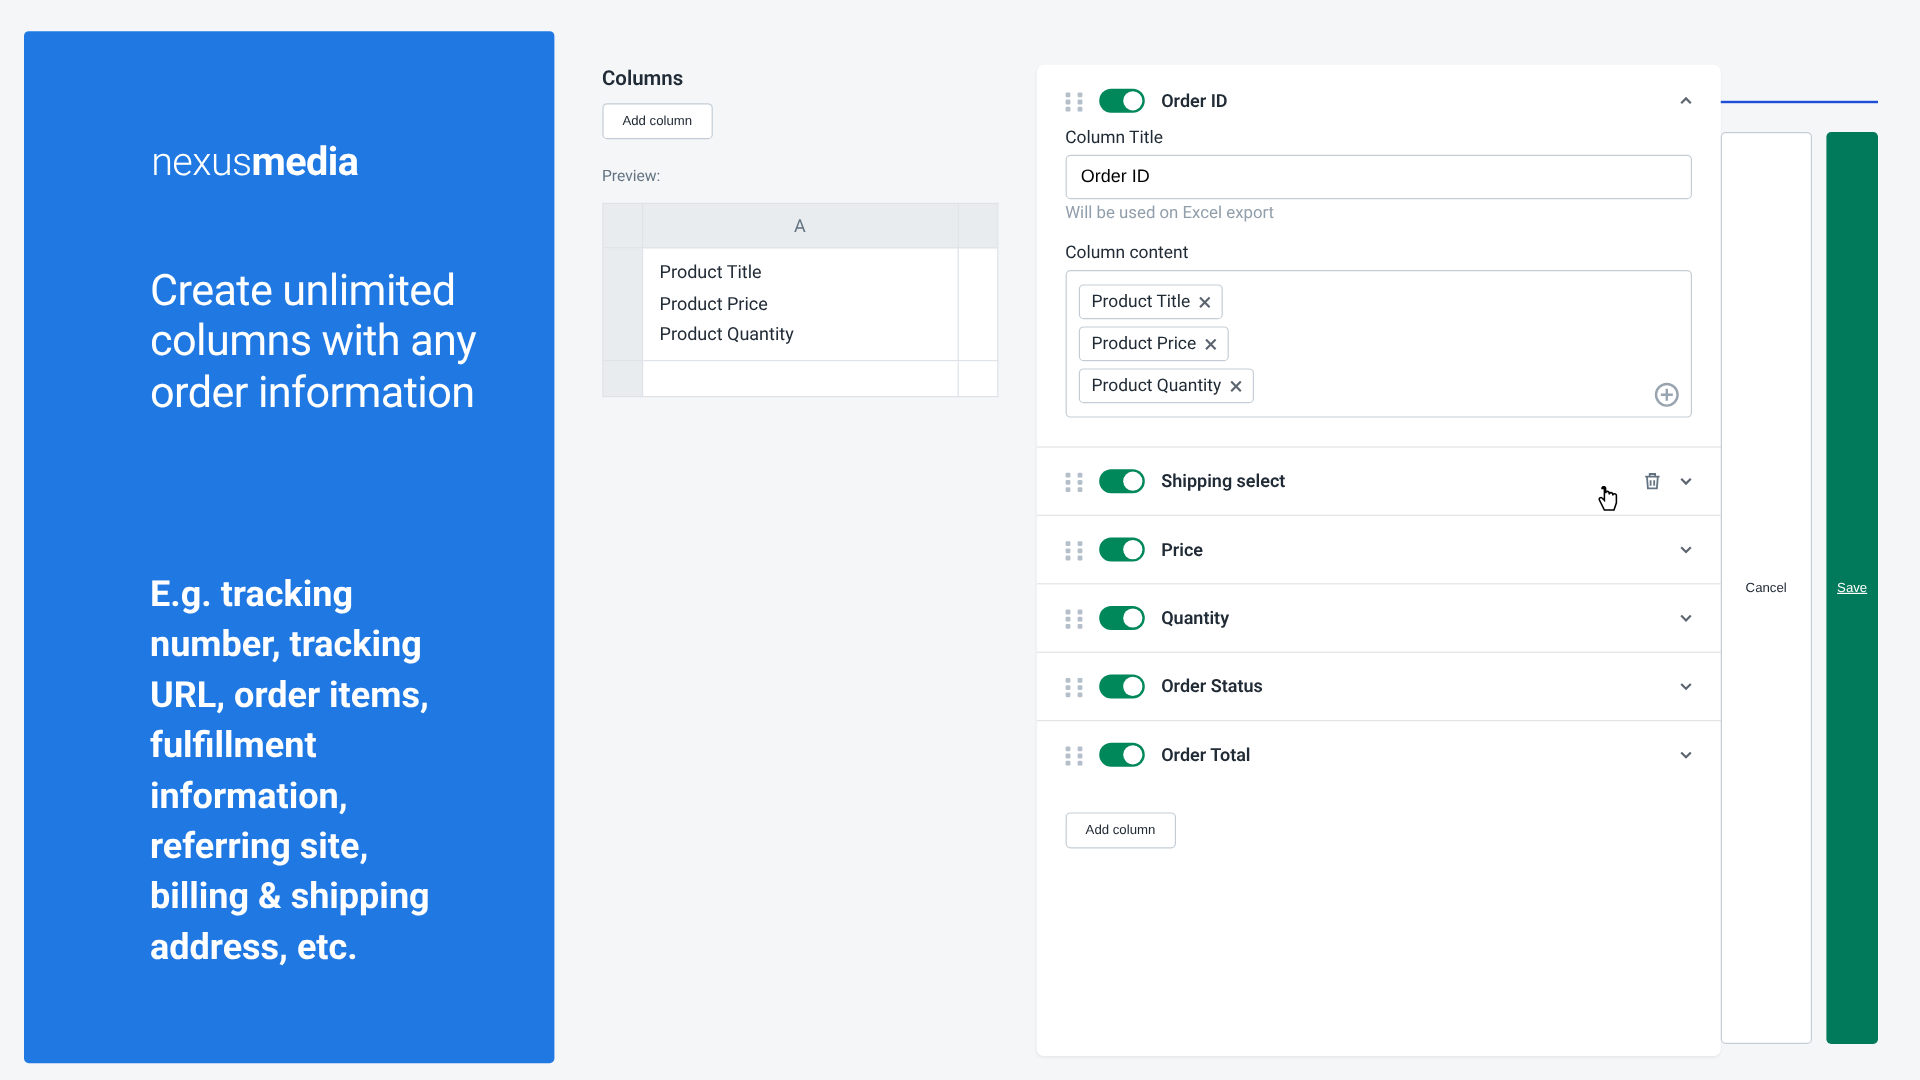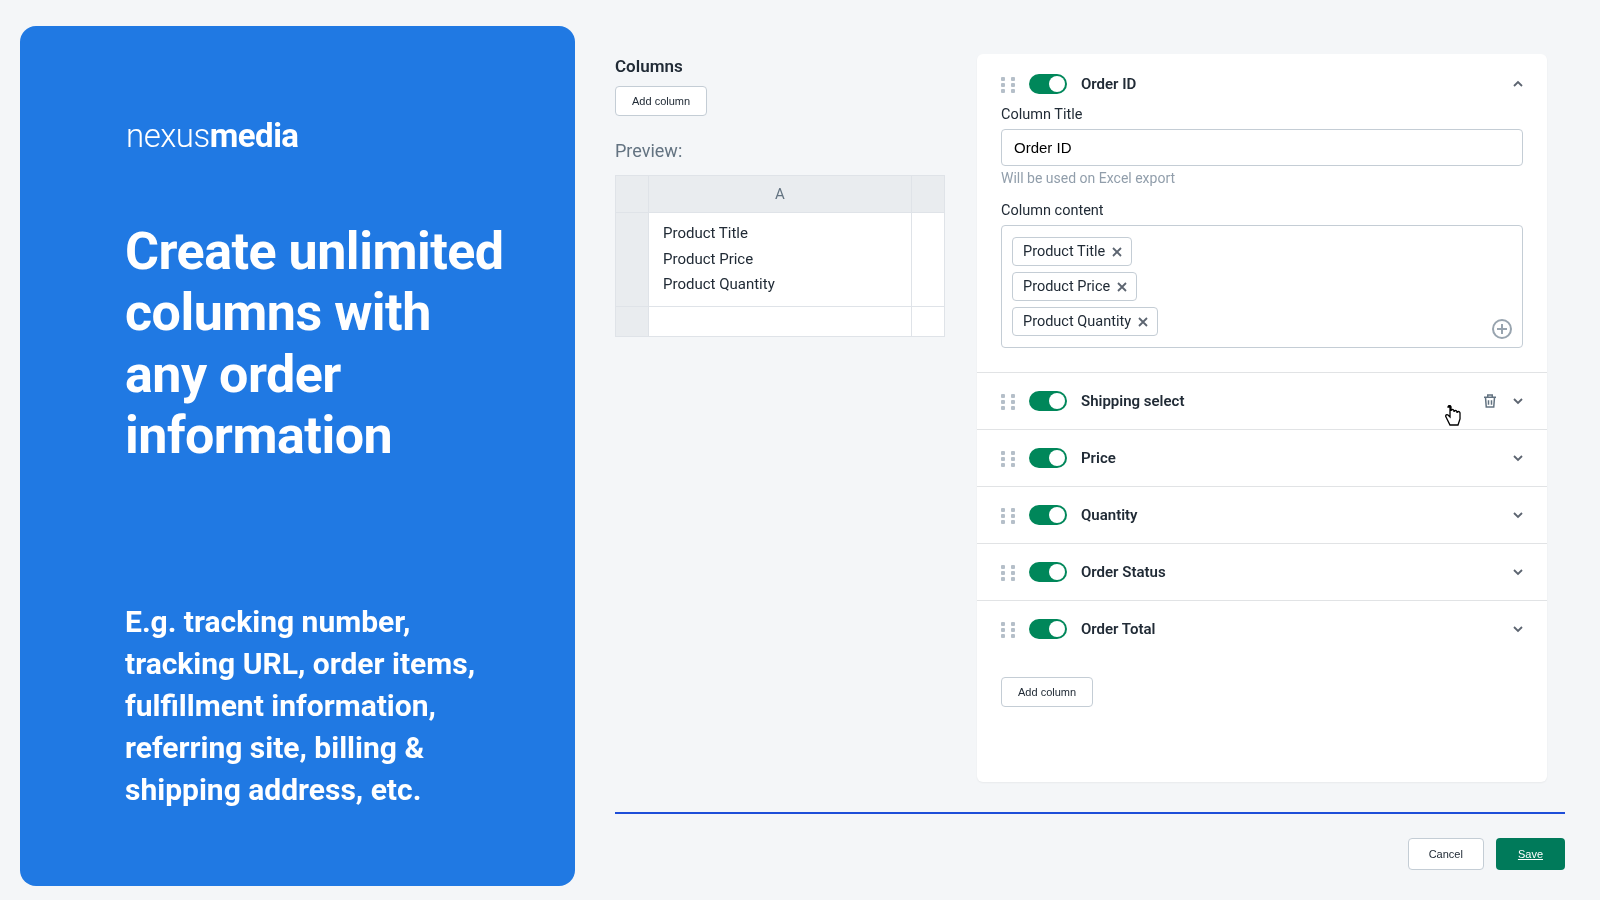--- a/index.html
+++ b/index.html
@@ -14,58 +14,58 @@
   .page {
     display: flex;
     width: 100%;
     height: 100%;
     padding: 26px 20px 20px 20px;
   }
   .left-panel {
     width: 555px;
     height: 860px;
     background: #2079e3;
-    border-radius: 16px;
+    border-radius: 4px;
     padding: 90px 55px 55px 55px;
     color: #fff;
     display: flex;
     flex-direction: column;
     position: relative;
   }
   .logo {
     position: absolute;
     top: 90px;
     left: 106px;
     font-size: 33px;
     font-weight: 300;
     letter-spacing: -0.5px;
   }
   .logo .bold { font-weight: 700; }
   .headline {
-    font-size: 52px;
-    font-weight: 700;
+    font-size: 36px;
+    font-weight: 400;
     line-height: 1.18;
     margin-top: 105px;
     letter-spacing: -0.5px;
     margin-left: 50px;
   }
   .subtext {
     font-size: 30px;
     font-weight: 700;
     line-height: 1.4;
     margin-top: auto;
     margin-bottom: 20px;
     margin-left: 50px;
     margin-right: 30px;
   }
   .right-area {
     flex: 1;
     padding: 28px 0 0 40px;
     display: flex;
-    flex-direction: column;
+    flex-direction: row;
     height: 100%;
   }
   .columns-config {
     display: flex;
     flex: 1;
     gap: 32px;
   }
   .config-left {
     width: 330px;
     padding-top: 2px;
@@ -87,21 +87,21 @@
     justify-content: center;
     font-size: 11px;
     border: 1px solid #c4cdd5;
     background: #fff;
     border-radius: 4px;
     padding: 8px 16px;
     cursor: pointer;
     color: #212b36;
   }
   .preview-label {
-    font-size: 18px;
+    font-size: 13px;
     color: #637381;
     margin-top: 24px;
     margin-bottom: 14px;
   }
   .preview-table {
     width: 100%;
     border-collapse: collapse;
   }
   .preview-table th, .preview-table td {
     border: 1px solid #dfe3e8;
@@ -270,21 +270,21 @@
   }
   .footer {
     border-top: 2px solid #1d4ed8;
     margin-top: 30px;
     padding: 24px 0 10px 0;
     display: flex;
     justify-content: flex-end;
     gap: 12px;
     margin-right: 15px;
   }
-  .btn-save { background: #007a5a; color:#fff; border:none; padding: 9px 22px; text-decoration: underline; }
+  .btn-save { background: #007a5a; color:#fff; border:none; padding: 9px 9px; text-decoration: underline; }
   .btn-save { background: #007b5a; }
   .btn-cancel { padding: 9px 20px; }
   .col-item.has-cursor { position: relative; }
 </style>
 </head>
 <body>
 
 <div class="page">
   <div class="left-panel">
     <div class="logo">

